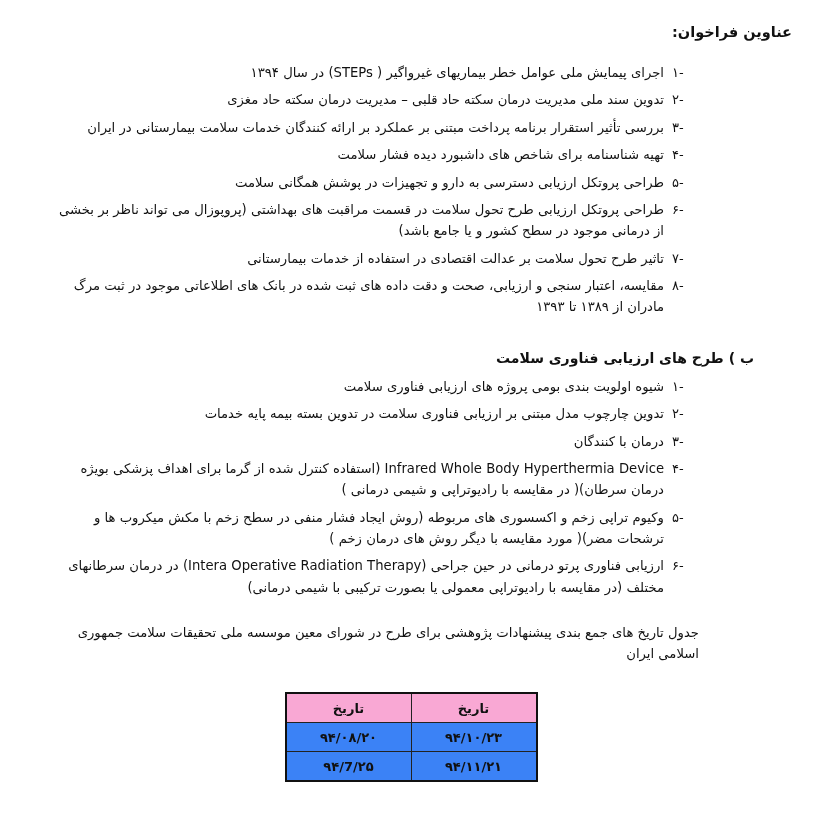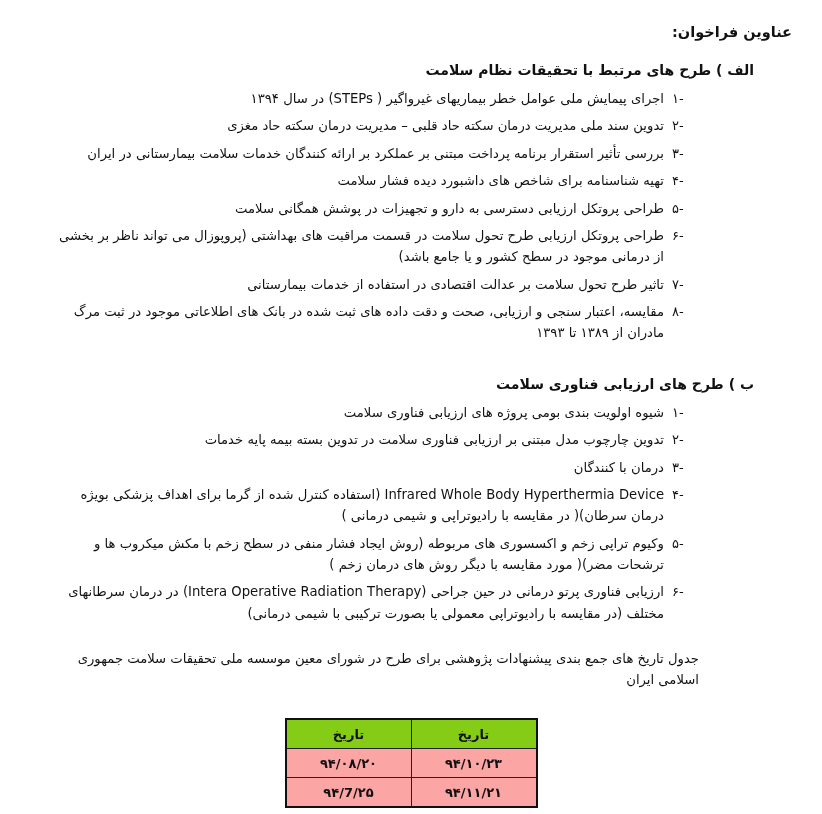--- a/index.html
+++ b/index.html
@@ -83,36 +83,35 @@
   }
   table.dates th,
   table.dates td {
     border: 1px solid #222;
     padding: 4px 10px;
     text-align: center;
     min-width: 104px;
     height: 20px;
   }
   table.dates th {
-    background: #84cc16;
+    background: #f9a8d4;
     font-weight: bold;
   }
   table.dates td {
-    background: #fca5a5;
+    background: #3b82f6;
     font-weight: bold;
   }
 </style>
 </head>
 <body>
 
 <div class="page">
 
   <div class="doc-title">عناوین فراخوان:</div>
 
-  <div class="section-head">الف ) طرح های مرتبط با تحقیقات نظام سلامت</div>
   <ul class="list indent-a">
     <li class="list-item">
       <span class="marker">-۱</span>
       <span class="item-text">اجرای پیمایش ملی عوامل خطر بیماریهای غیرواگیر ( STEPs) در سال ۱۳۹۴</span>
     </li>
     <li class="list-item">
       <span class="marker">-۲</span>
       <span class="item-text">تدوین سند ملی مدیریت درمان سکته حاد قلبی – مدیریت درمان سکته حاد مغزی</span>
     </li>
     <li class="list-item">

